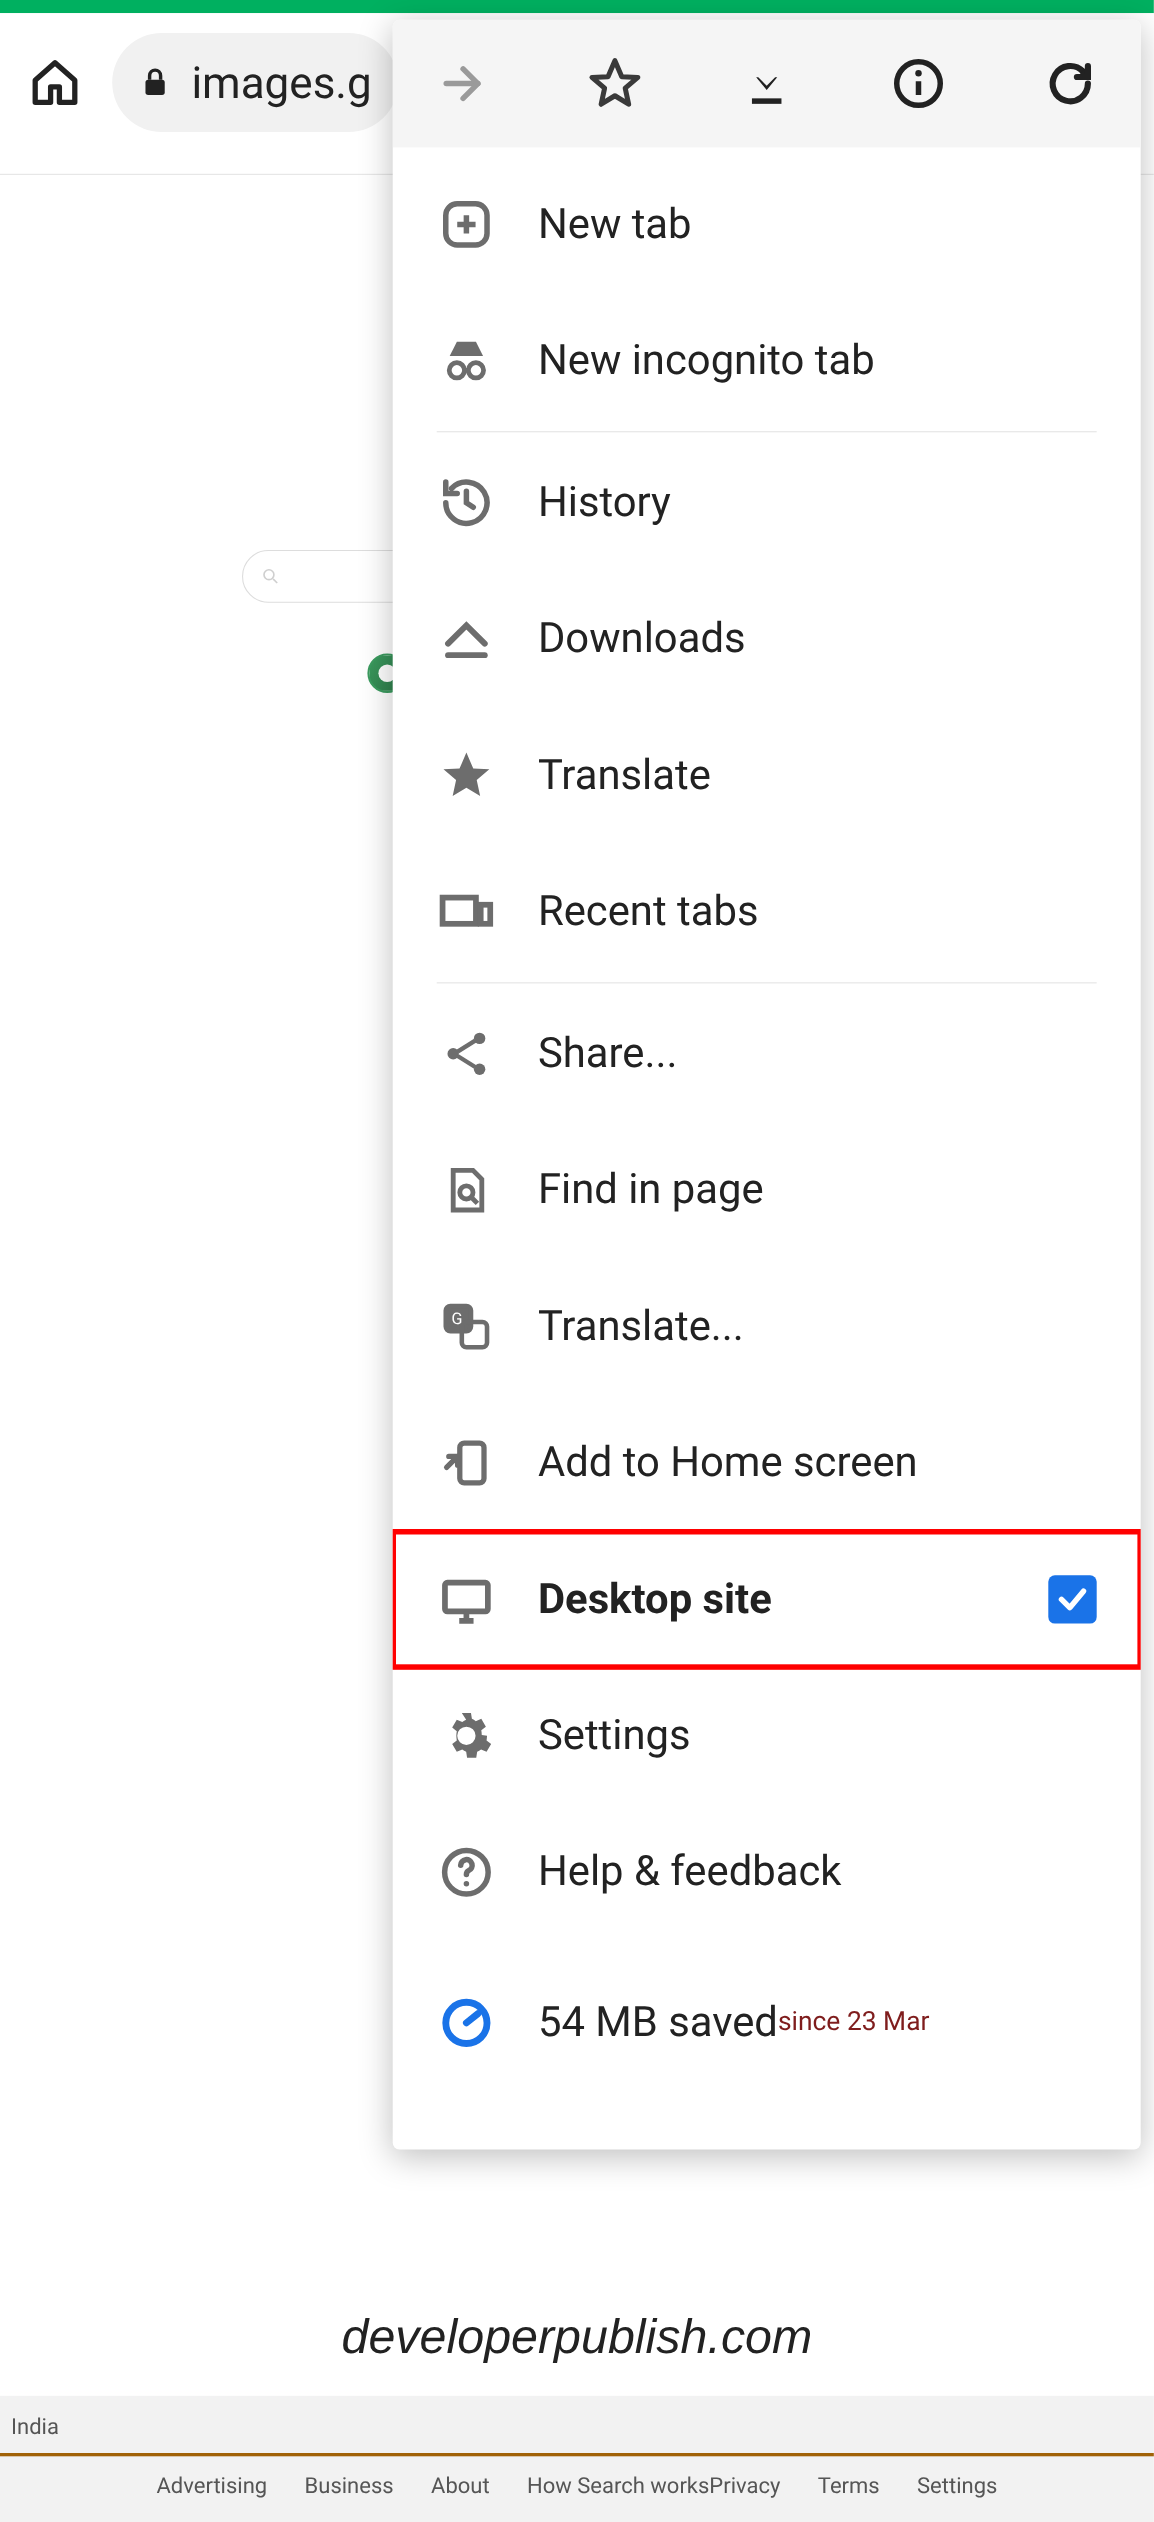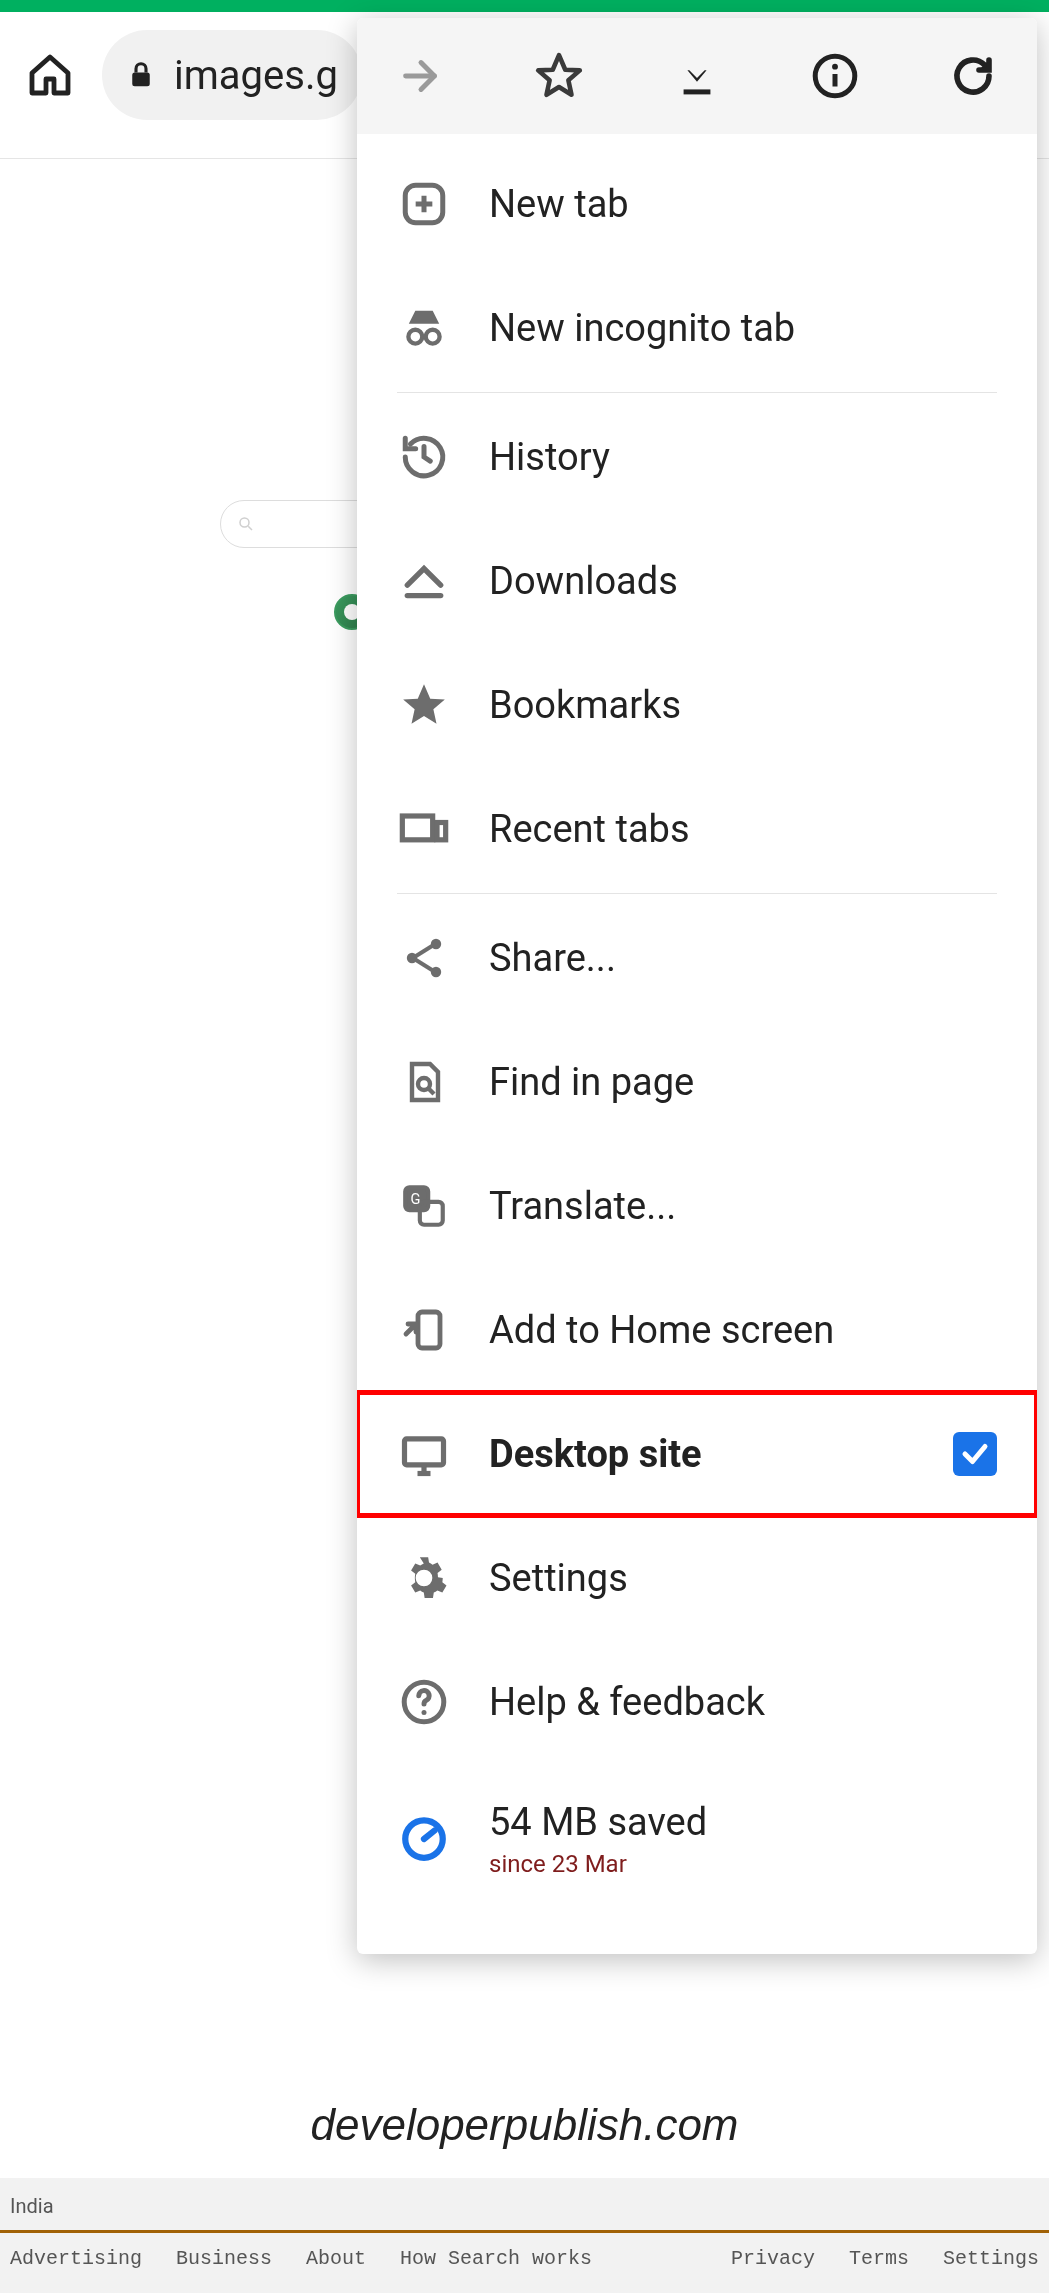--- a/index.html
+++ b/index.html
@@ -92,22 +92,21 @@
     font-size: 20px;
     color: #555;
   }
   .footer-top {
     padding: 16px 10px 12px 10px;
     border-bottom: 3px solid #a16207;
   }
   .footer-bottom {
     display: flex;
     padding: 14px 10px 0 10px;
-    justify-content: space-between;
-    font-family: Liberation Mono, monospace;
+    justify-content: center;
   }
   .footer-bottom .left, .footer-bottom .right {
     display: flex;
     gap: 34px;
   }
 
   .watermark {
     position: absolute;
     left: 0; right: 0;
     top: 2100px;
@@ -173,21 +172,21 @@
   .checkbox {
     width: 44px; height: 44px;
     border-radius: 6px;
     background: #1a73e8;
     display: flex; align-items: center; justify-content: center;
   }
   .menu-item.saved {
     height: 150px;
   }
   .saved-text {
-    display: flex; flex-direction: column;
+    display: flex; 
   }
   .saved-text .sub {
     font-size: 24px;
     color: #7f1d1d;
     margin-top: 6px;
   }
   svg { display: block; }
 </style>
 </head>
 <body>
@@ -322,21 +321,21 @@
       </span>
       <span class="mi-label">Downloads</span>
     </div>
 
     <div class="menu-item">
       <span class="mi-icon">
         <svg width="50" height="50" viewBox="0 0 24 24" fill="#6d6d6d">
           <polygon points="12 2 15 9 22 9.3 16.5 14 18 21 12 17.3 6 21 7.5 14 2 9.3 9 9"></polygon>
         </svg>
       </span>
-      <span class="mi-label">Bookmarks</span>
+      <span class="mi-label">Translate</span>
     </div>
 
     <div class="menu-item">
       <span class="mi-icon">
         <svg width="52" height="52" viewBox="0 0 24 24" fill="none" stroke="#6d6d6d" stroke-width="2.4">
           <rect x="2" y="6" width="14" height="11"></rect>
             <rect x="18" y="9" width="4" height="8"></rect>
         </svg>
       </span>
       <span class="mi-label">Recent tabs</span>

